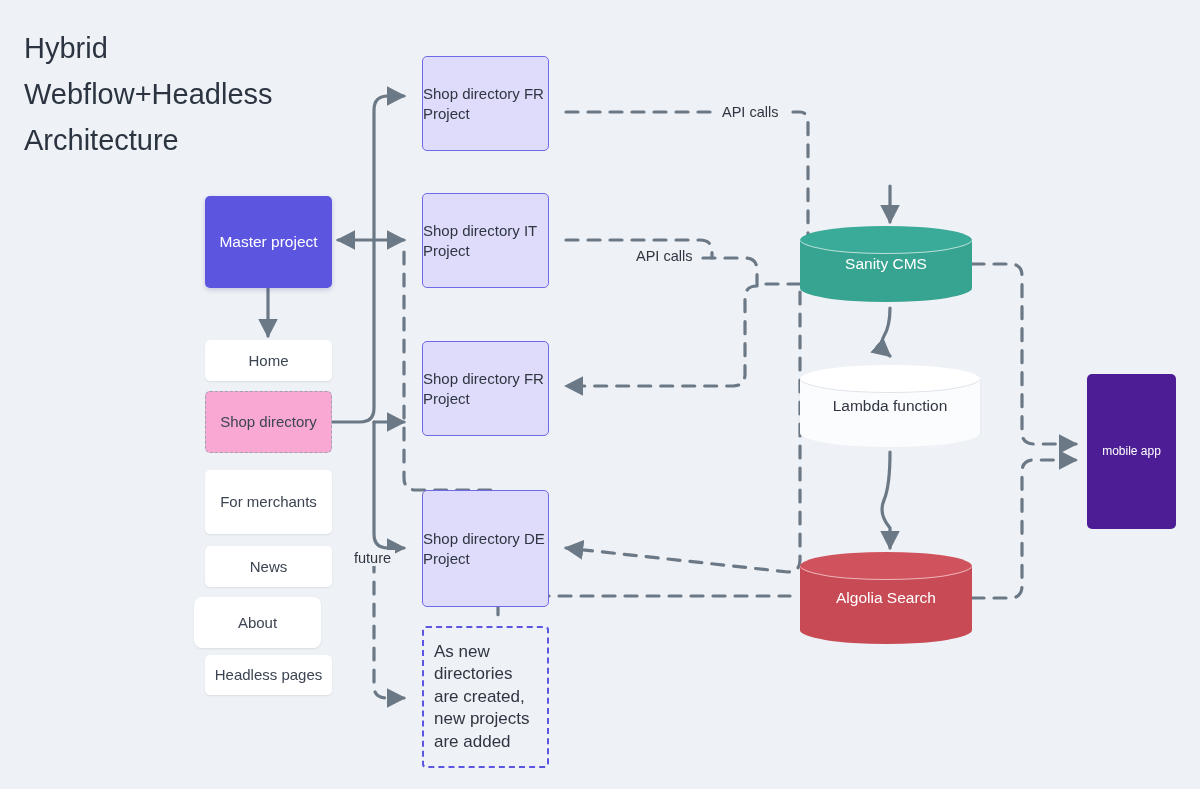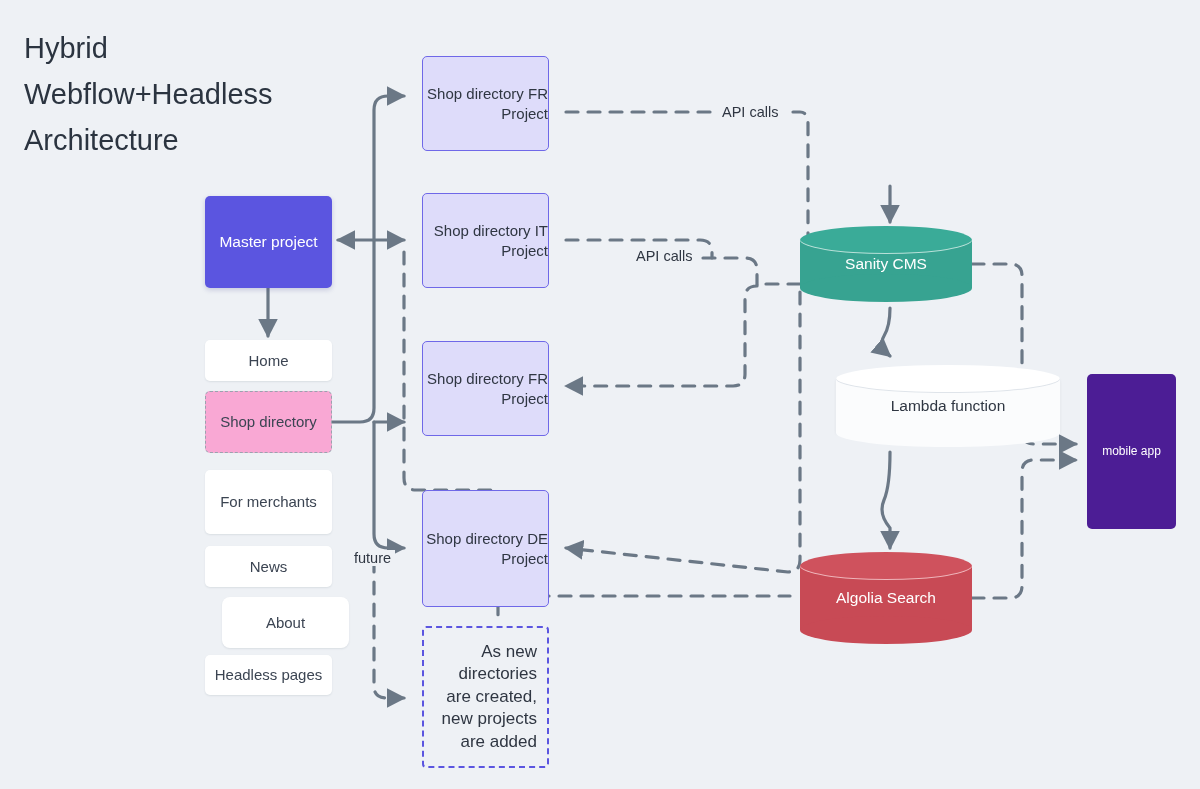--- a/index.html
+++ b/index.html
@@ -7,21 +7,21 @@
     width:1200px;height:789px;
     background:#eef1f5;
     font-family:"Liberation Sans","DejaVu Sans",sans-serif;
     color:#2e3440;
     overflow:hidden;
   }
   #stage{position:relative;width:1200px;height:789px;}
   #wires{position:absolute;inset:0;width:1200px;height:789px;}
 
   .node{position:absolute;box-sizing:border-box;display:flex;align-items:center;
-        justify-content:center;text-align:right;line-height:1.32;}
+        justify-content:center;text-align:left;line-height:1.32;}
 
   
   #title{
     position:absolute;left:24px;top:26px;width:340px;
     font-size:29px;line-height:1.58;color:#2b3440;font-weight:400;
     white-space:pre-line;
   }
 
   
   .page{
@@ -144,21 +144,21 @@
   </div>
 
   <div class="node page" style="left:205px;top:546px;width:127px;height:41px;">
     <span>News</span>
   </div>
 
   <div class="node page" style="left:205px;top:470px;width:127px;height:64px;">
     <span>For merchants</span>
   </div>
 
-  <div class="node page" style="left:222px;top:597px;width:127px;height:51px;border-radius:8px;">
+  <div class="node page" style="left:194px;top:597px;width:127px;height:51px;border-radius:8px;">
     <span>About</span>
   </div>
 
   <div class="node page" style="left:205px;top:655px;width:127px;height:40px;">
     <span>Headless pages</span>
   </div>
 
   <div class="node proj" style="left:422px;top:56px;width:127px;height:95px;">
     <span>Shop directory FR Project</span>
   </div>
@@ -180,21 +180,21 @@
   </div>
 
 
   <div class="cyl teal" style="left:800px;top:226px;width:172px;height:76px;">
     <div class="body"></div>
     <div class="bot"></div>
     <div class="top"></div>
     <div class="lbl">Sanity CMS</div>
   </div>
 
-  <div class="cyl white" style="left:836px;top:365px;width:180px;height:82px;padding-left:44px;">
+  <div class="cyl white" style="left:800px;top:365px;width:180px;height:82px;">
     <div class="body"></div>
     <div class="bot"></div>
     <div class="top"></div>
     <div class="lbl">Lambda function</div>
   </div>
 
   <div class="cyl red" style="left:800px;top:552px;width:172px;height:92px;">
     <div class="body"></div>
     <div class="bot"></div>
     <div class="top"></div>

